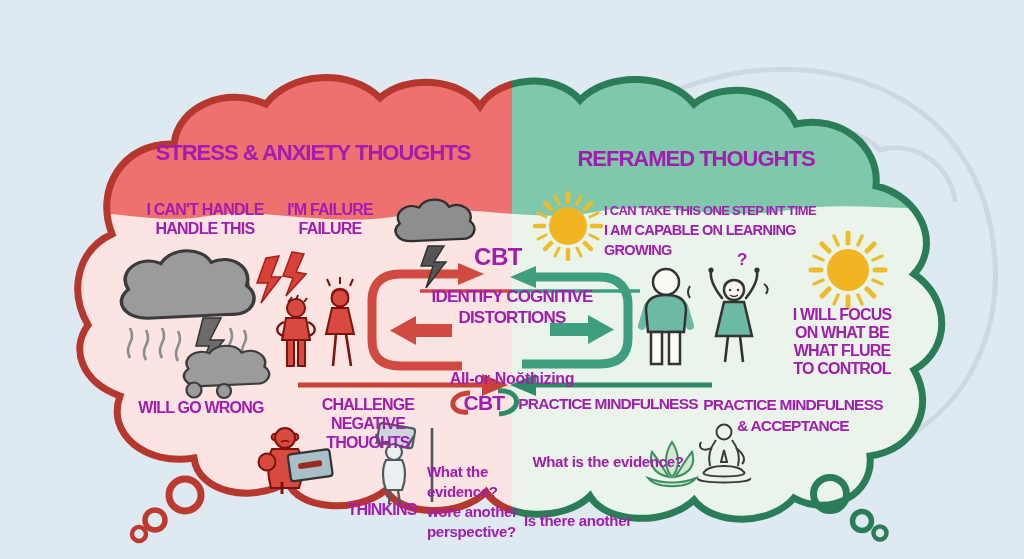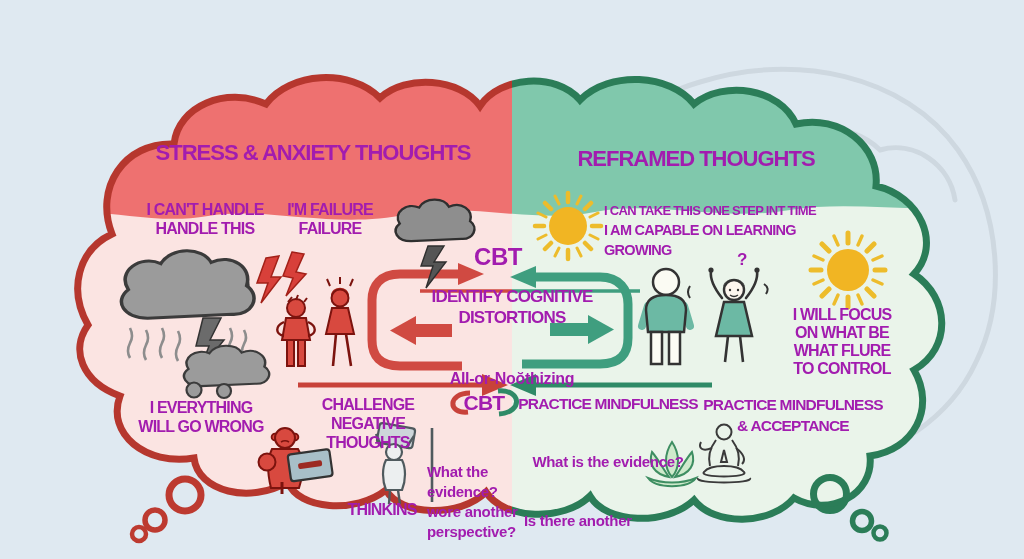--- a/index.html
+++ b/index.html
@@ -260,21 +260,20 @@
   <div class="txt" style="left:737px;top:250px;font-size:17px;">?</div>
 
   <div class="txt caps ctr" style="left:766px;top:306px;width:112px;font-size:16px;line-height:1.13;margin-left:20px;">
     <span class="line">I WILL FOCUS</span>
     <span class="line">ON WHAT BE</span>
     <span class="line">WHAT FLURE</span>
     <span class="line">TO CONTROL</span>
   </div>
 
   <div class="txt caps big ctr" style="left:130px;top:399px;width:142px;">
-    <span class="line">I EVERYTHING</span>
     <span class="line">WILL GO WRONG</span>
   </div>
 
   <div class="txt caps big ctr" style="left:284px;top:396px;width:168px;">
     <span class="line">CHALLENGE NEGATIVE</span>
     <span class="line">THOUGHTS</span>
     <span class="line" style="padding-left:28px;margin-top:48px;">THINKINS</span>
   </div>
 
   <div class="txt caps ctr" style="left:458px;top:391px;width:52px;font-size:21px;">CBT</div>

